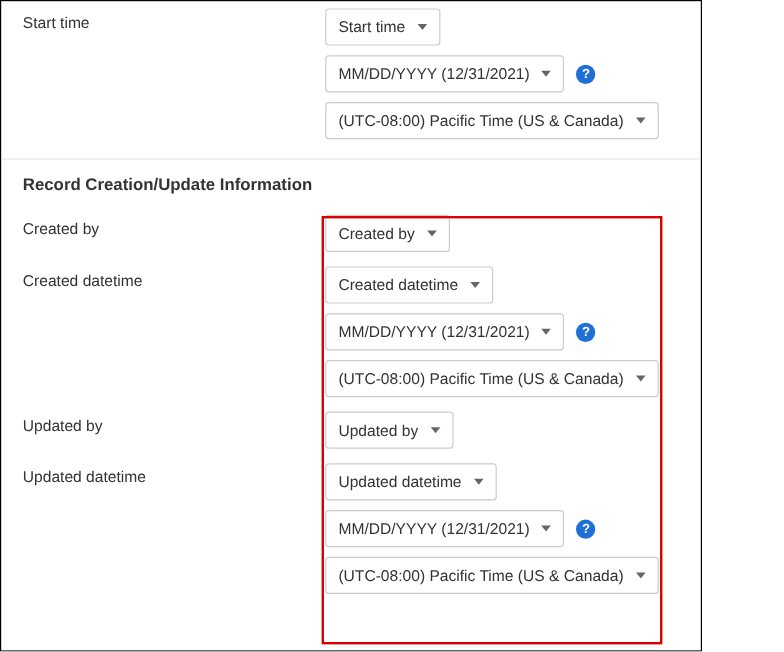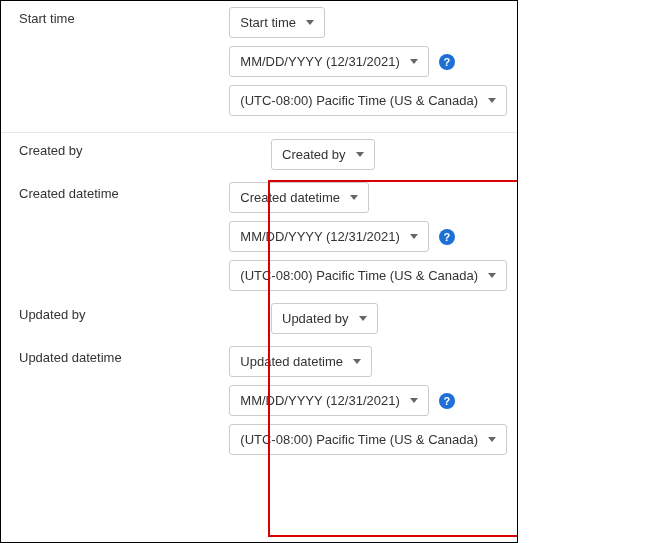--- a/index.html
+++ b/index.html
@@ -3,21 +3,21 @@
   <meta charset="utf-8">
   <style>
     * { box-sizing: border-box; margin: 0; padding: 0; }
     body {
       font-family: "Segoe UI", Tahoma, Geneva, Verdana, sans-serif;
       font-size: 13px;
       color: #333;
       background: #fff;
     }
     .frame {
-      width: 518px;
+      width: 585px;
       height: 543px;
       border: 1px solid #000;
       overflow: hidden;
       position: relative;
     }
     .row {
       display: flex;
       align-items: flex-start;
       padding: 0;
     }
@@ -113,20 +113,21 @@
         <div class="dropdown">
           <span>(UTC-08:00) Pacific Time (US &amp; Canada)</span>
           <span class="caret"></span>
         </div>
       </div>
     </div>
   </div>
 
   <div class="divider"></div>
 
+  <div class="section-header">Record Creation/Update Information</div>
 
   <div class="row">
     <div class="label-col">Created by</div>
     <div class="control-col">
       <div class="control-line">
         <div class="dropdown">
           <span>Created by</span>
           <span class="caret"></span>
         </div>
       </div>

